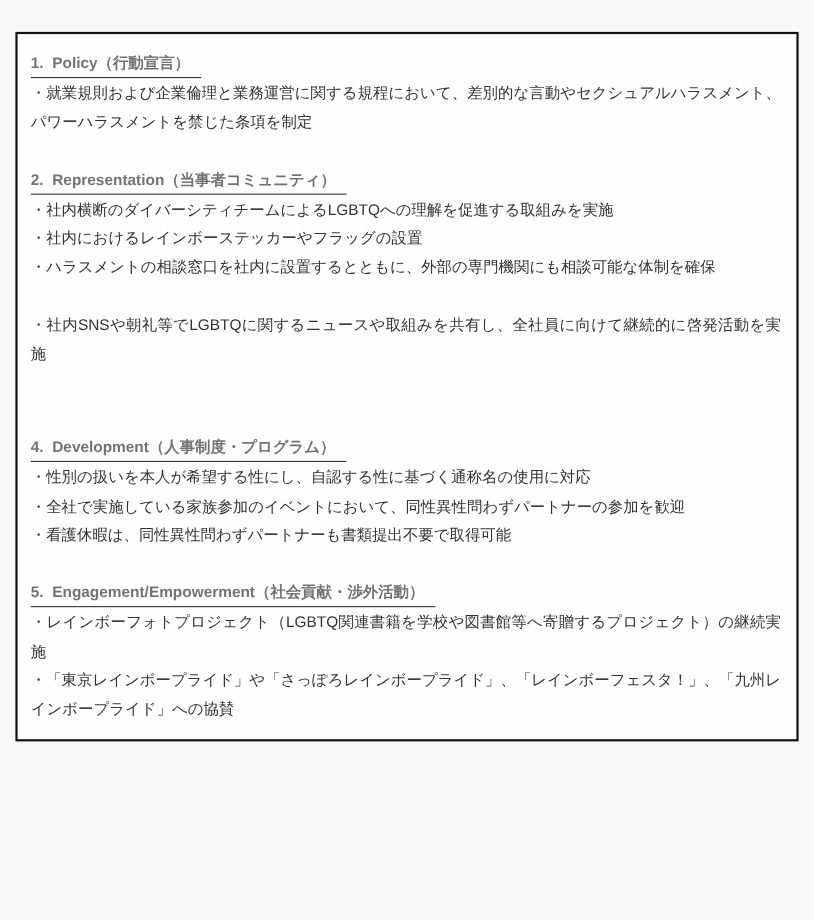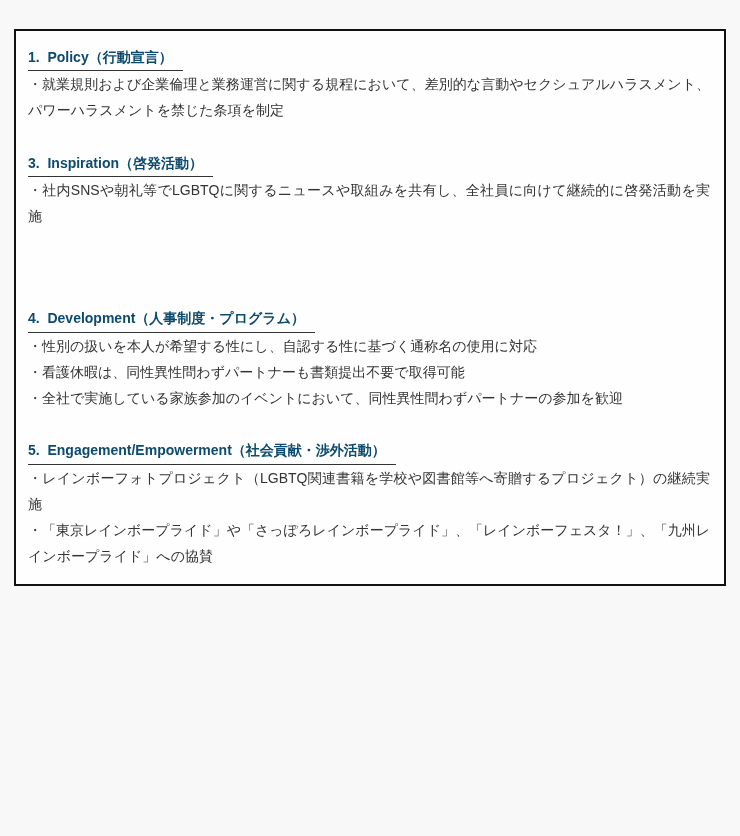--- a/index.html
+++ b/index.html
@@ -17,27 +17,27 @@
     width: 712px;
     background: #fefefe;
     border: 2px solid #111111;
     padding: 13px 14px 15px 12px;
     color: #333333;
     font-size: 14px;
     line-height: 26.2px;
   }
   .sec { margin: 0; }
   .sec + .sec { margin-top: 26.2px; }
-  .sec.sec-gap2 { margin-top: 76px; }
+  .sec.sec-gap2 { margin-top: 59px; }
   h2 {
     margin: 0;
     font-size: 14px;
     line-height: 26.2px;
     font-weight: 700;
-    color: #0c4a6e;
+    color: #737373;
     white-space: pre-wrap;
   }
   h2 .hu {
     display: inline-block;
     border-bottom: 1.5px solid #333333;
     padding-right: 10px;
   }
   p.li {
     margin: 0;
     text-align: justify;
@@ -49,31 +49,36 @@
 </head>
 <body>
 
 <div class="panel">
 
   <section class="sec">
     <h2><span class="hu">1.  Policy（行動宣言）</span></h2>
     <p class="li">・就業規則および企業倫理と業務運営に関する規程において、差別的な言動やセクシュアルハラスメント、パワーハラスメントを禁じた条項を制定</p>
   </section>
 
+  <section class="sec">
+    <h2><span class="hu">2.  Representation（当事者コミュニティ）</span></h2>
+    <p class="li">・社内横断のダイバーシティチームによるLGBTQへの理解を促進する取組みを実施</p>
+    <p class="li">・社内におけるレインボーステッカーやフラッグの設置</p>
+    <p class="li">・ハラスメントの相談窓口を社内に設置するとともに、外部の専門機関にも相談可能な体制を確保</p>
+  </section>
 
   <section class="sec">
-    <h2><span class="hu">3.  Inspiration（啓発活動）</span></h2>
     <p class="li">・社内SNSや朝礼等でLGBTQに関するニュースや取組みを共有し、全社員に向けて継続的に啓発活動を実施</p>
   </section>
 
   <section class="sec sec-gap2">
     <h2><span class="hu">4.  Development（人事制度・プログラム）</span></h2>
     <p class="li">・性別の扱いを本人が希望する性にし、自認する性に基づく通称名の使用に対応</p>
+    <p class="li">・全社で実施している家族参加のイベントにおいて、同性異性問わずパートナーの参加を歓迎</p>
     <p class="li">・看護休暇は、同性異性問わずパートナーも書類提出不要で取得可能</p>
-    <p class="li">・全社で実施している家族参加のイベントにおいて、同性異性問わずパートナーの参加を歓迎</p>
   </section>
 
   <section class="sec">
     <h2><span class="hu">5.  Engagement/Empowerment（社会貢献・渉外活動）</span></h2>
     <p class="li">・レインボーフォトプロジェクト（LGBTQ関連書籍を学校や図書館等へ寄贈するプロジェクト）の継続実施</p>
     <p class="li">・「東京レインボープライド」や「さっぽろレインボープライド」、「レインボーフェスタ！」、「九州レインボープライド」への協賛</p>
   </section>
 
 </div>
 

